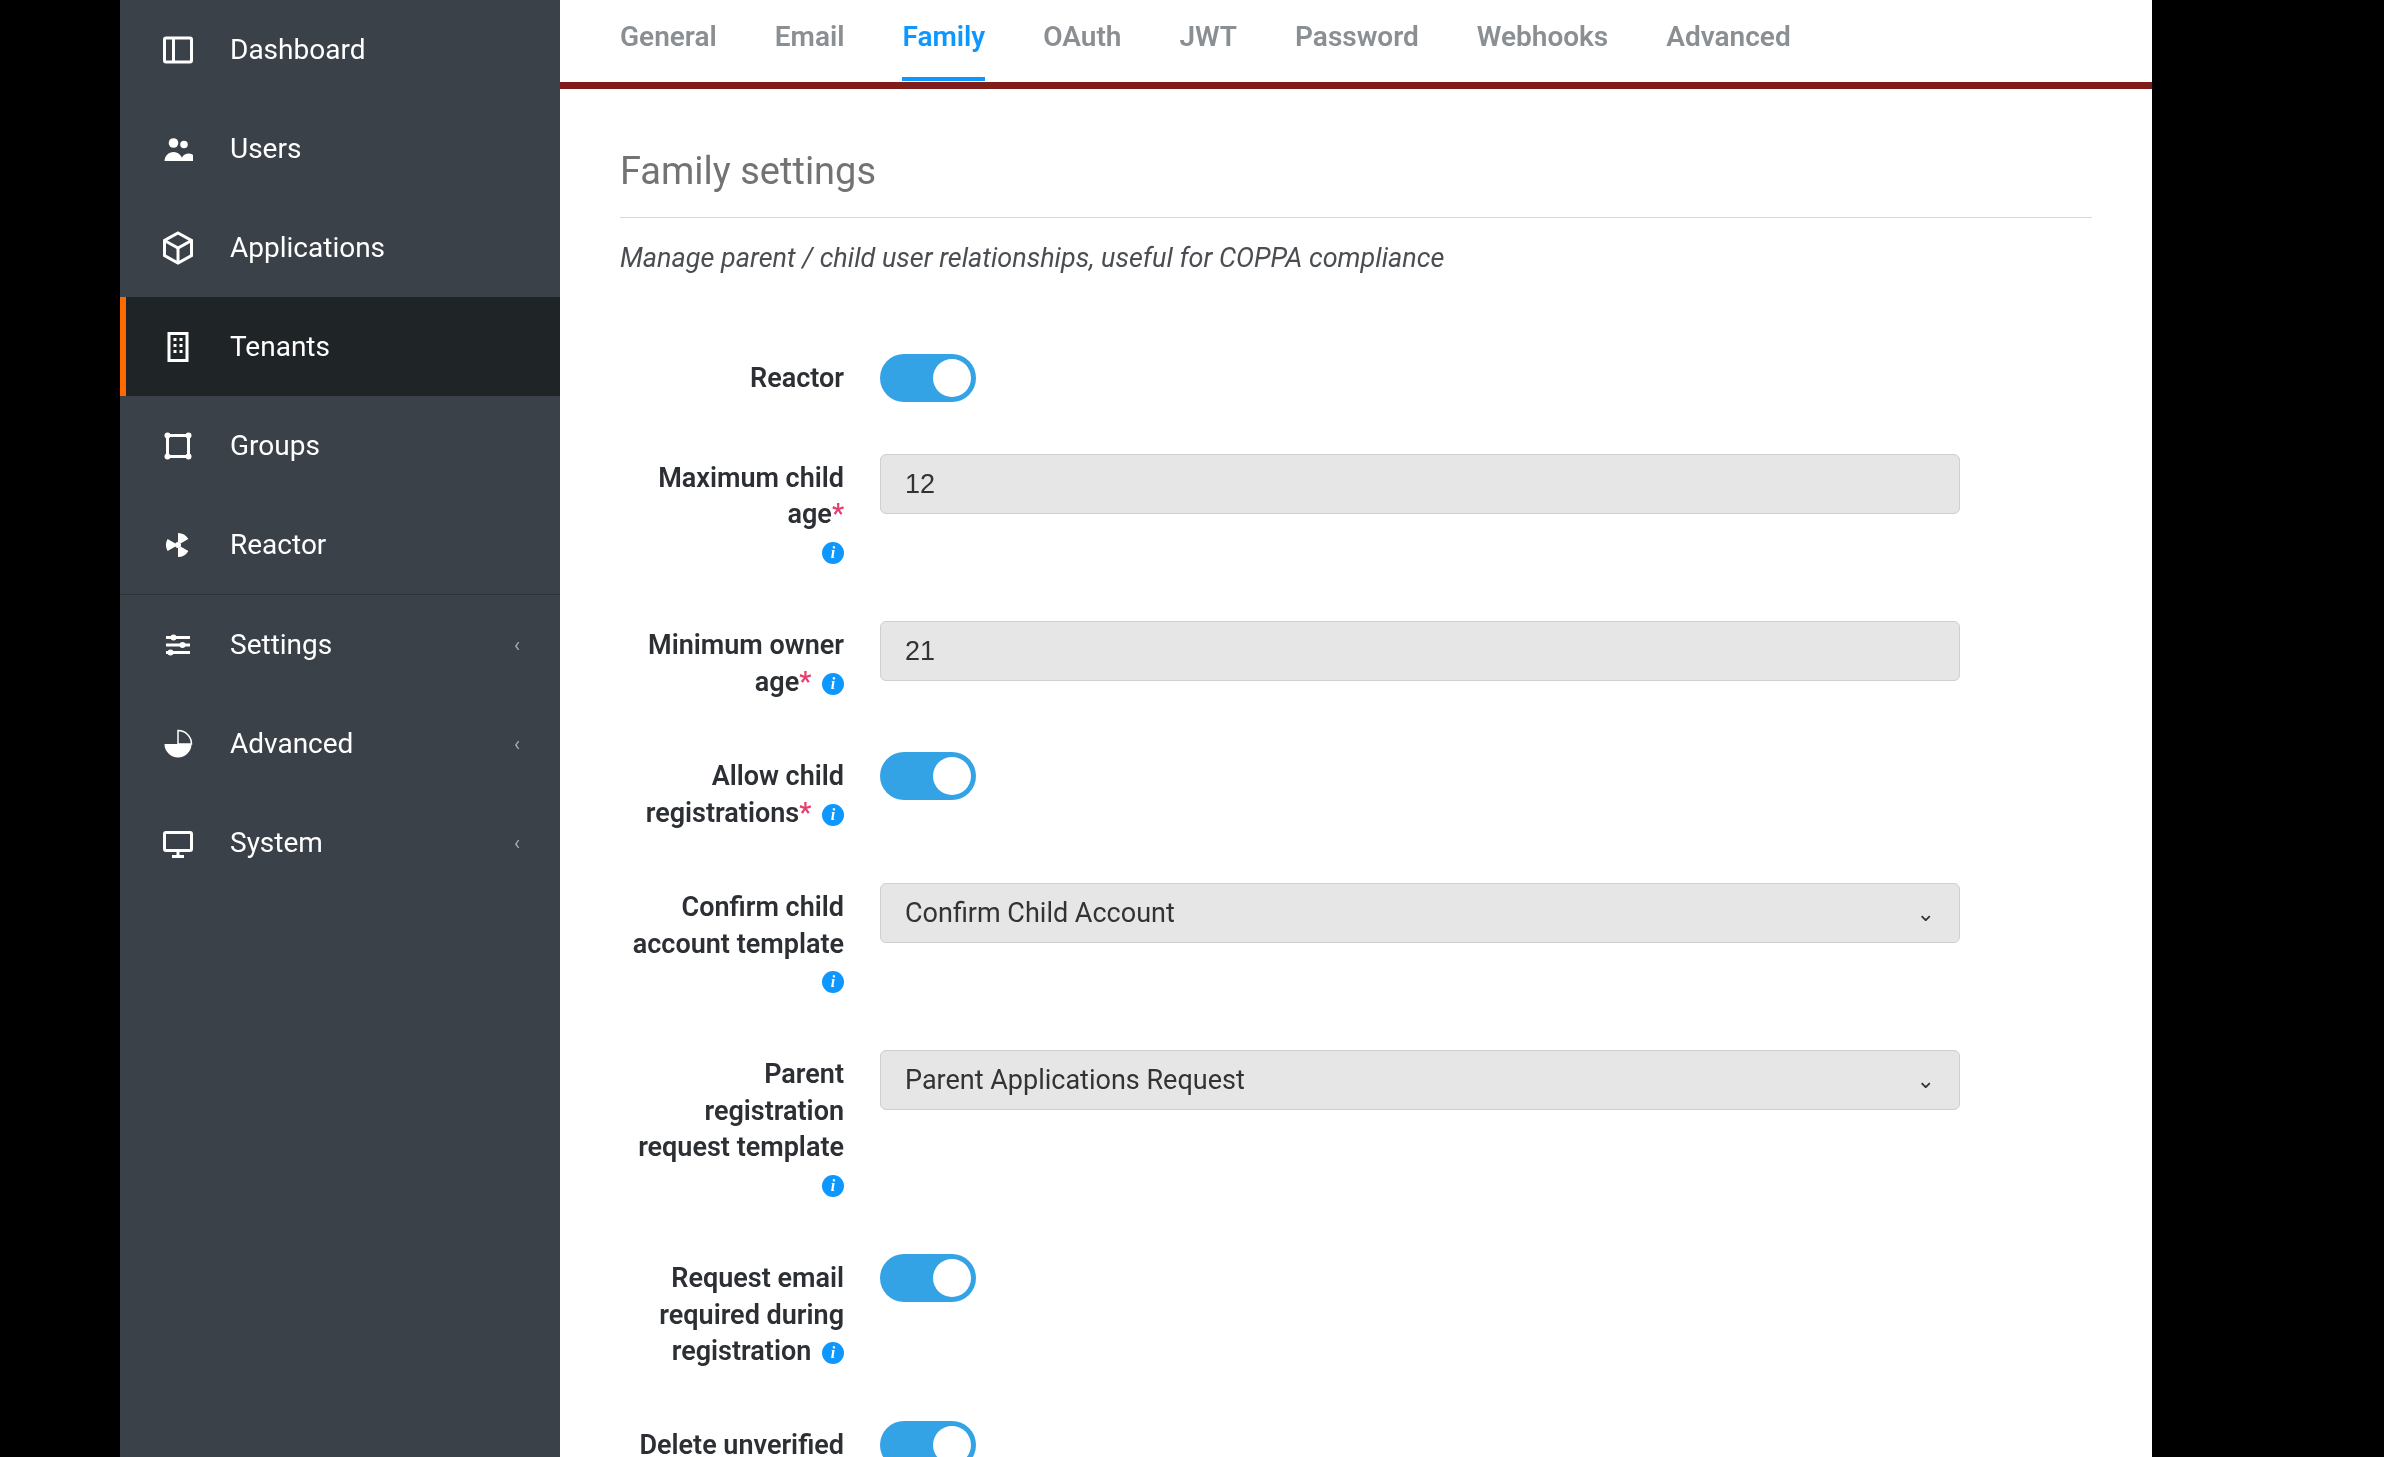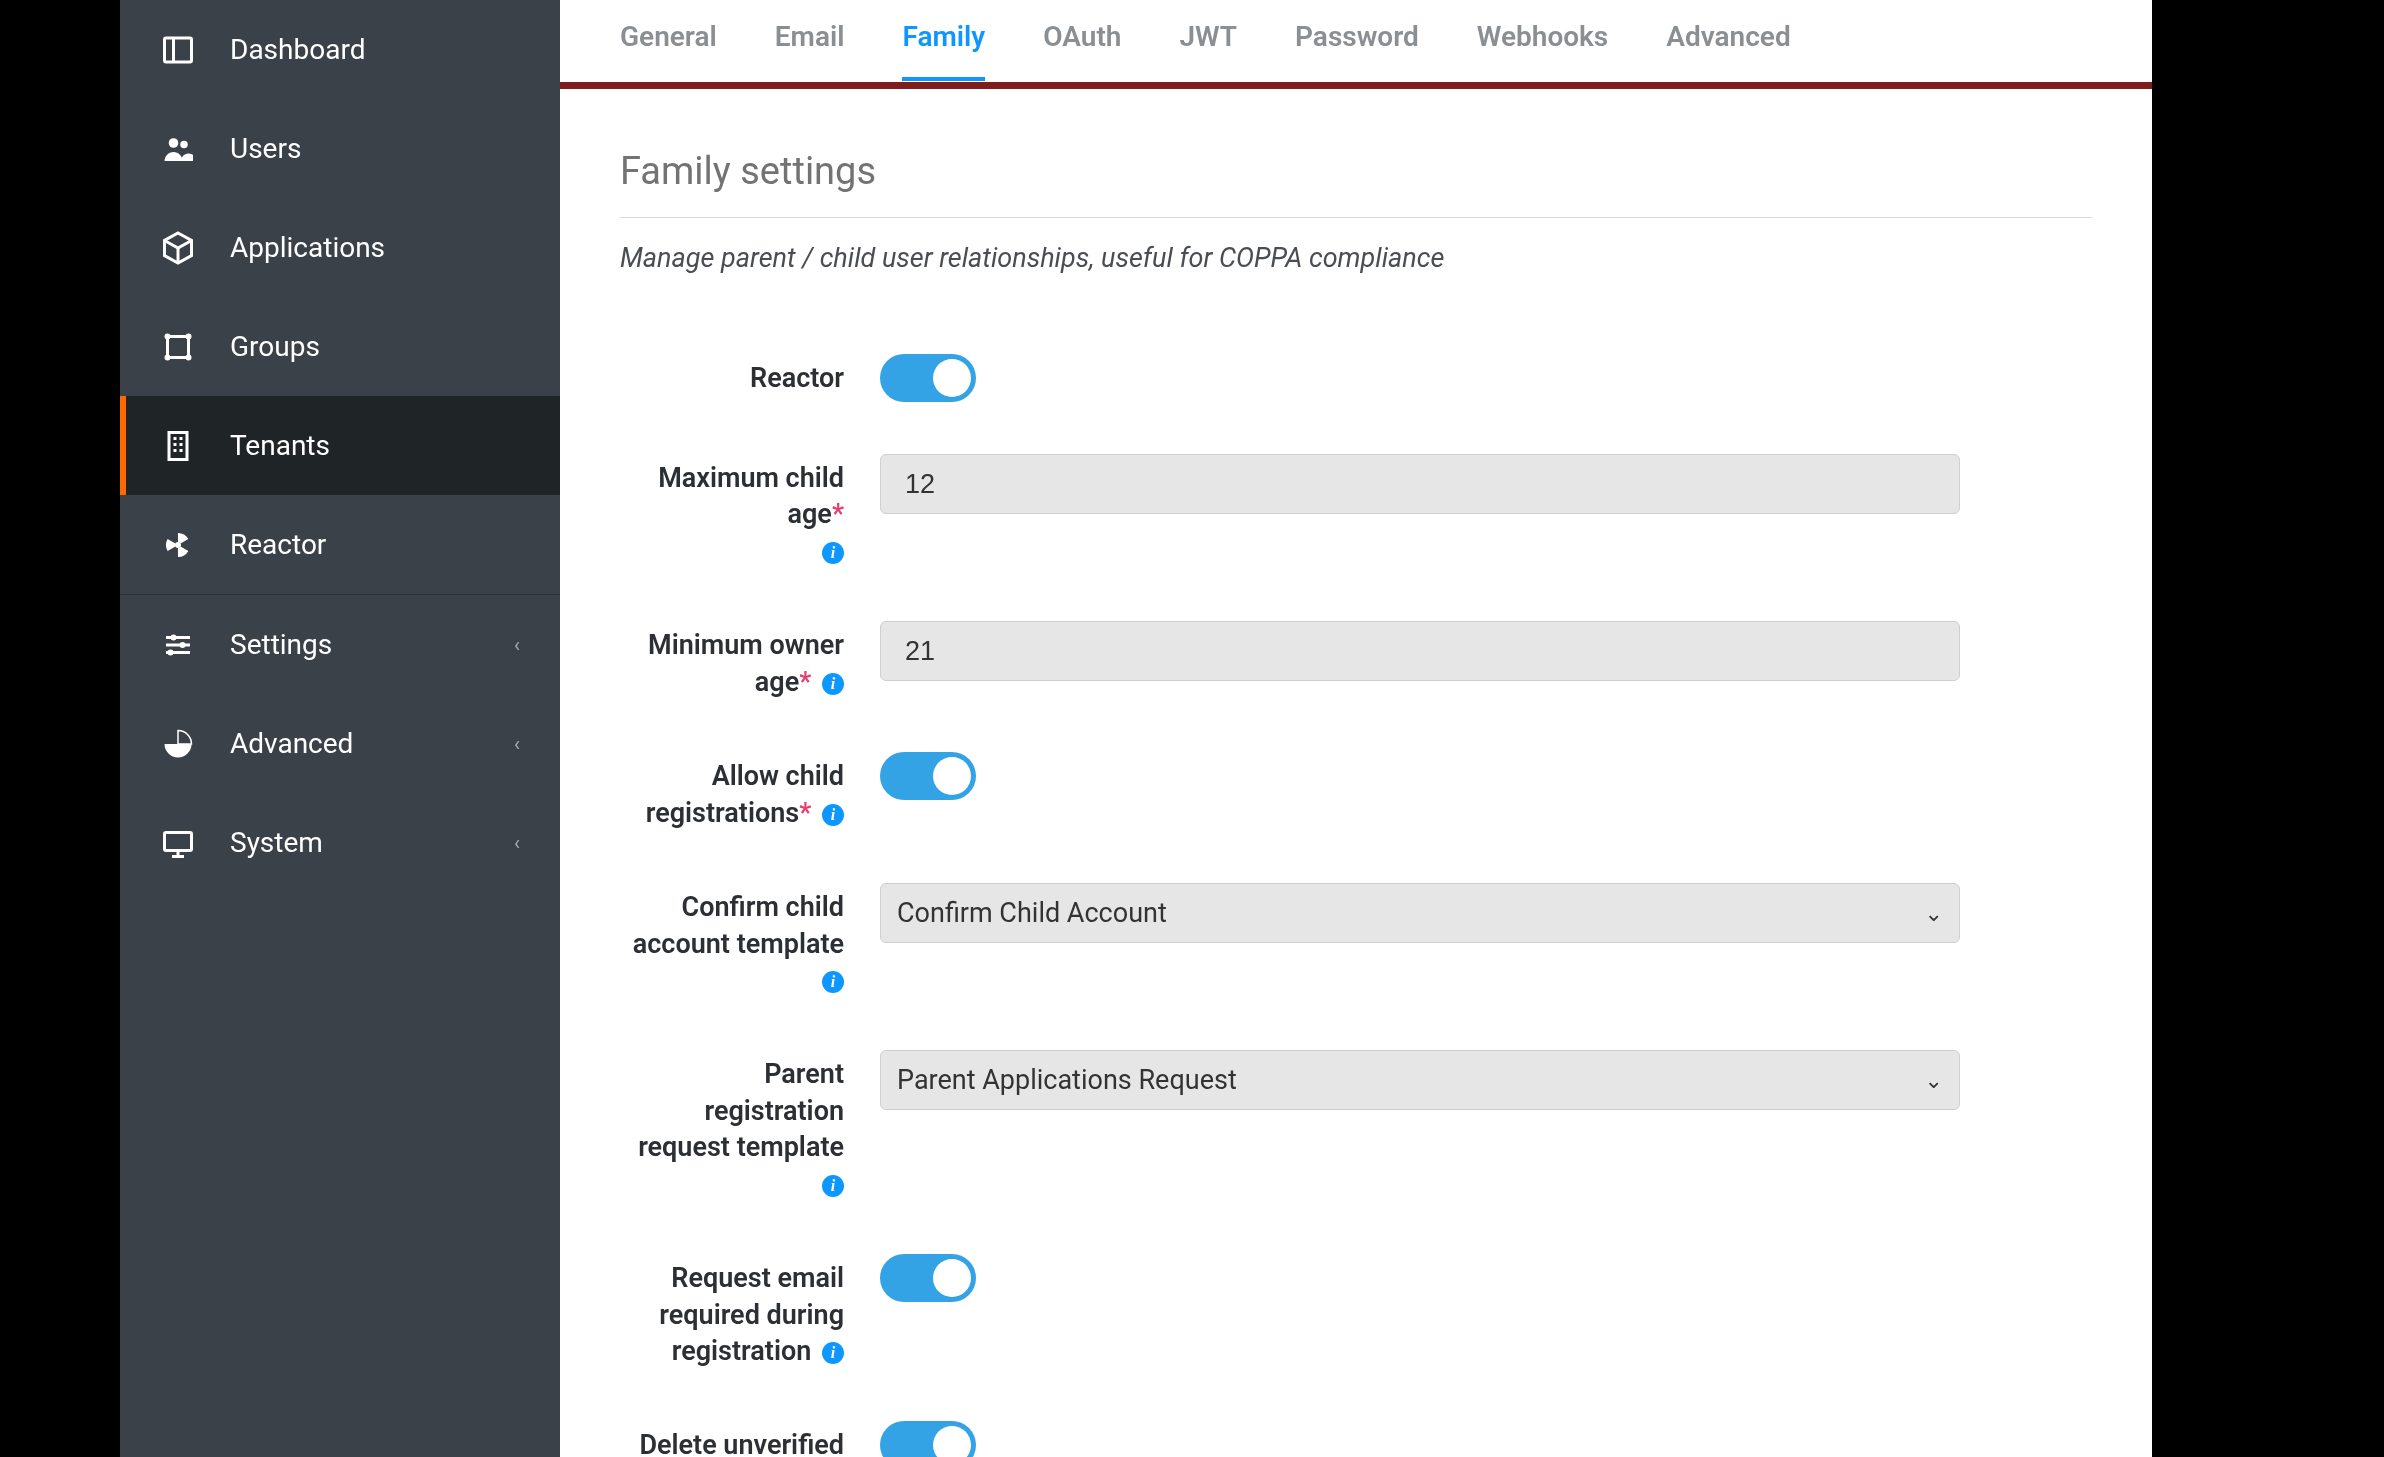--- a/index.html
+++ b/index.html
@@ -193,21 +193,21 @@
       padding: 0 24px;
       font-size: 27px;
       color: #333;
     }
     .select-wrap {
       width: 100%;
       height: 60px;
       background: #e6e6e6;
       border: 1px solid #cfcfcf;
       border-radius: 6px;
-      padding: 0 16px;
+      padding: 0 24px;
       font-size: 27px;
       color: #333;
       display: flex;
       align-items: center;
       justify-content: space-between;
       cursor: pointer;
     }
     .select-wrap .chev { color: #333; font-size: 22px; }
 
     
@@ -251,48 +251,48 @@
 
   <div class="sidebar-item">
     <span class="icon">
       <svg viewBox="0 0 24 24">
           <path d="M12 2 L21 7 L21 17 L12 22 L3 17 L3 7 Z" fill="none" stroke="#fff" stroke-width="2"></path>
           <path d="M3 7 L12 12 L21 7" fill="none" stroke="#fff" stroke-width="2"></path>
           <line x1="12" y1="12" x2="12" y2="22" stroke="#fff" stroke-width="2"></line>
         </svg>
     </span>
     <span>Applications</span>
-  </div>
-
-  <div class="sidebar-item">
-    <span class="icon">
-      <svg viewBox="0 0 24 24">
-          <rect x="5" y="5" width="14" height="14" fill="none" stroke="#fff" stroke-width="2"></rect>
-          <circle cx="5" cy="5" r="2" fill="#fff"></circle>
-          <circle cx="19" cy="5" r="2" fill="#fff"></circle>
-          <circle cx="5" cy="19" r="2" fill="#fff"></circle>
-          <circle cx="19" cy="19" r="2" fill="#fff"></circle>
-        </svg>
-    </span>
-    <span>Groups</span>
   </div>
 
   <div class="sidebar-item active">
     <span class="icon">
       <svg viewBox="0 0 24 24">
           <rect x="6" y="3" width="12" height="18" fill="none" stroke="#fff" stroke-width="2"></rect>
           <rect x="9" y="6" width="2" height="2" fill="#fff"></rect>
           <rect x="13" y="6" width="2" height="2" fill="#fff"></rect>
           <rect x="9" y="10" width="2" height="2" fill="#fff"></rect>
           <rect x="13" y="10" width="2" height="2" fill="#fff"></rect>
           <rect x="9" y="14" width="2" height="2" fill="#fff"></rect>
           <rect x="13" y="14" width="2" height="2" fill="#fff"></rect>
         </svg>
     </span>
     <span>Tenants</span>
+  </div>
+
+  <div class="sidebar-item">
+    <span class="icon">
+      <svg viewBox="0 0 24 24">
+          <rect x="5" y="5" width="14" height="14" fill="none" stroke="#fff" stroke-width="2"></rect>
+          <circle cx="5" cy="5" r="2" fill="#fff"></circle>
+          <circle cx="19" cy="5" r="2" fill="#fff"></circle>
+          <circle cx="5" cy="19" r="2" fill="#fff"></circle>
+          <circle cx="19" cy="19" r="2" fill="#fff"></circle>
+        </svg>
+    </span>
+    <span>Groups</span>
   </div>
 
   <div class="sidebar-item">
     <span class="icon">
       <svg viewBox="0 0 24 24">
           <circle cx="12" cy="12" r="2" fill="#fff"></circle>
           <path d="M12 4 A8 8 0 0 1 18.9 8 L13.7 11 A2 2 0 0 0 12 10 Z" fill="#fff"></path>
           <path d="M18.9 16 A8 8 0 0 1 12 20 L12 14 A2 2 0 0 0 13.7 13 Z" fill="#fff" transform="rotate(120 12 12)"></path>
           <path d="M5.1 16 A8 8 0 0 1 5.1 8 L10.3 11 A2 2 0 0 0 10.3 13 Z" fill="#fff" transform="rotate(240 12 12)"></path>
         </svg>

